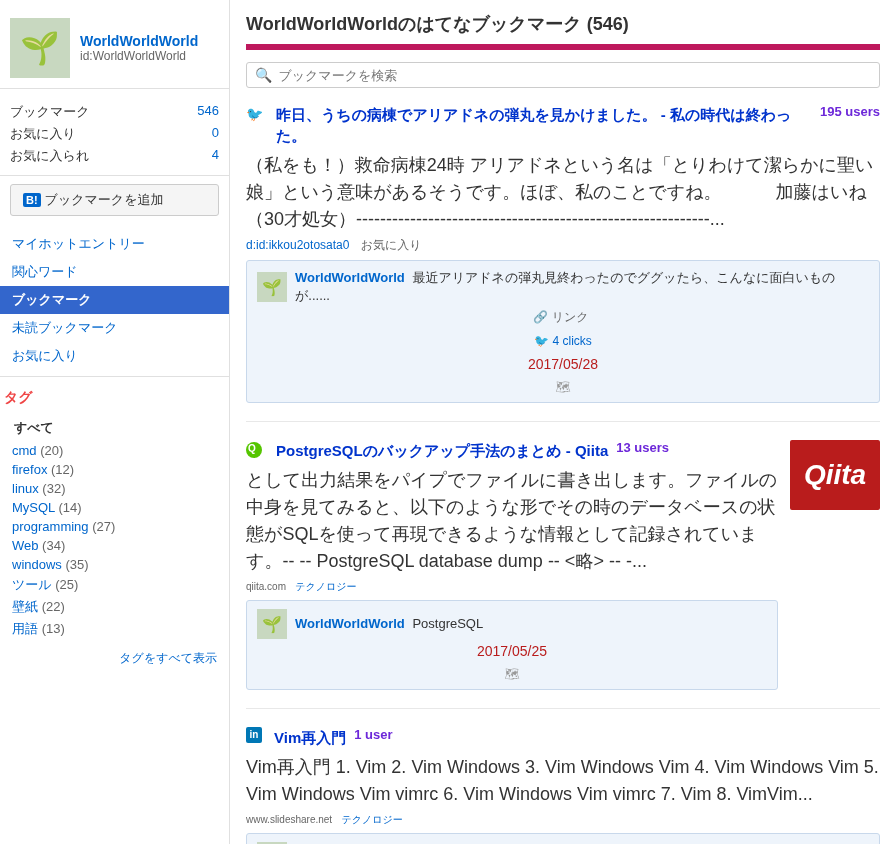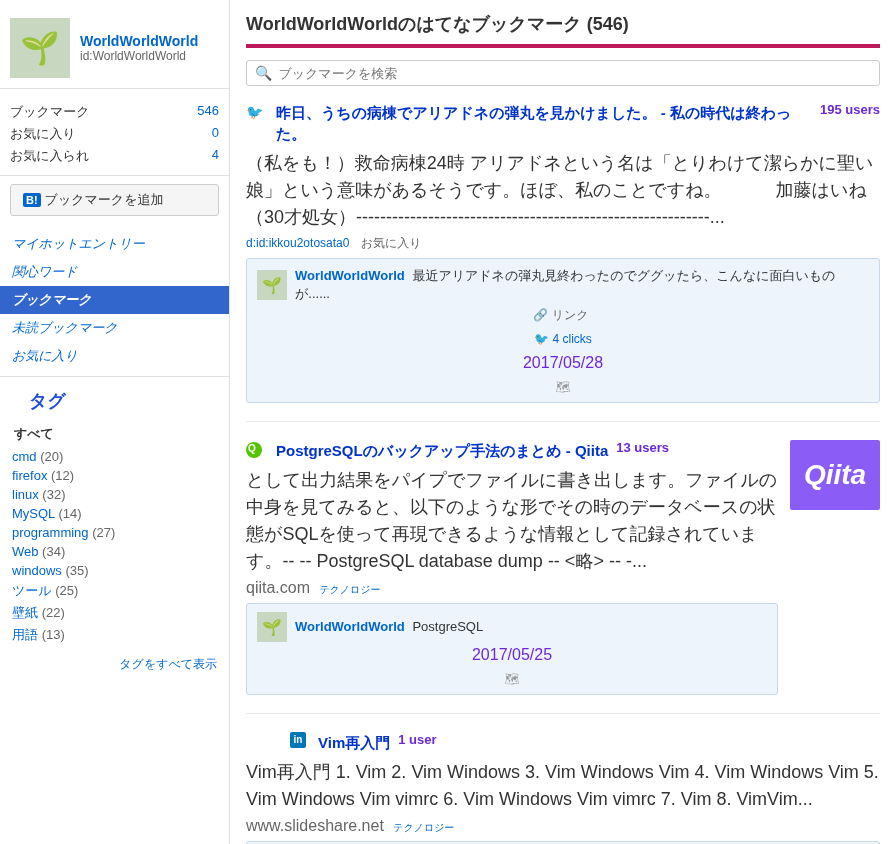--- a/index.html
+++ b/index.html
@@ -18,37 +18,37 @@
 
     .sidebar-stats { padding: 4px 10px 8px; border-bottom: 1px solid #e0e0e0; }
     .sidebar-stat-row { display: flex; justify-content: space-between; padding: 2px 0; font-size: 13px; }
     .sidebar-stat-label { color: #333; }
     .sidebar-stat-value { color: #0066cc; }
 
     .sidebar-add-btn { margin: 8px 10px; }
     .add-bookmark-btn { display: flex; align-items: center; gap: 4px; padding: 6px 12px; border: 1px solid #ccc; border-radius: 3px; background: #f5f5f5; cursor: pointer; font-size: 13px; color: #333; width: 100%; }
     .b-icon { background: #0066cc; color: #fff; font-weight: bold; font-size: 11px; padding: 1px 3px; border-radius: 2px; }
 
-    .sidebar-nav { padding: 6px 0; border-bottom: 1px solid #e0e0e0; margin-bottom: 4px; font-style: italic; }
+    .sidebar-nav { padding: 6px 0; border-bottom: 1px solid #e0e0e0; margin-bottom: 4px; }
     .sidebar-nav-item { padding: 5px 12px; cursor: pointer; color: #0066cc; font-size: 13px; }
     .sidebar-nav-item.active { background: #3366cc; color: #fff; font-weight: bold; }
 
-    .sidebar-section-title { padding: 8px 29px 4px; font-size: 18px; font-weight: bold; color: #1d4ed8; }
+    .sidebar-section-title { padding: 8px 4px 4px; font-size: 14px; font-weight: bold; color: #ef4444; }
 
     .sidebar-tags { padding: 4px 0; }
     .sidebar-tag-all { padding: 4px 14px; font-size: 13px; color: #333; font-weight: bold; }
     .sidebar-tag-item { padding: 2px 12px; font-size: 13px; color: #0066cc; cursor: pointer; }
     .tag-count { color: #666; }
 
     .show-all-tags { padding: 6px 12px; text-align: right; font-size: 12px; color: #0066cc; cursor: pointer; }
 
     
     .main { flex: 1; padding: 12px 16px; overflow: hidden; }
 
-    .main-title { font-size: 18px; font-weight: bold; color: #333; margin-bottom: 12px; padding-bottom: 8px; border-bottom: 4px solid #be185d; }
+    .main-title { font-size: 18px; font-weight: bold; color: #333; margin-bottom: 12px; padding-bottom: 8px; border-bottom: 6px solid #be185d; }
 
     .search-bar { display: flex; align-items: center; border: 1px solid #ccc; border-radius: 3px; padding: 4px 8px; margin-bottom: 16px; background: #fff; }
     .search-icon { color: #999; margin-right: 6px; font-size: 14px; }
     .search-input { border: none; outline: none; font-size: 13px; color: #999; width: 100%; background: transparent; }
 
     
     .bookmark-entry { margin-bottom: 18px; padding-bottom: 18px; border-bottom: 1px solid #e8e8e8; }
     .entry-header { display: flex; align-items: flex-start; margin-bottom: 6px; }
     .entry-favicon { width: 16px; height: 16px; margin-right: 6px; flex-shrink: 0; margin-top: 2px; }
     .entry-title-link { color: #0033cc; font-size: 15px; font-weight: bold; text-decoration: none; cursor: pointer; line-height: 1.4; margin-left: 8px; }
@@ -58,29 +58,29 @@
     .entry-meta-link { color: #0066cc; cursor: pointer; }
 
     .user-comment-box { background: #eef4fb; border: 1px solid #c8d8eb; border-radius: 3px; padding: 8px 10px; margin-top: 6px; }
     .user-comment-header { display: flex; align-items: center; margin-bottom: 4px; }
     .user-comment-avatar { width: 30px; height: 30px; margin-right: 8px; flex-shrink: 0; background: #c8d8c0; display: flex; align-items: center; justify-content: center; font-size: 16px; }
     .user-comment-text { font-size: 13px; color: #333; line-height: 1.4; }
     .user-comment-username { color: #0066cc; font-weight: bold; margin-right: 4px; }
     .clicks-badge { color: #0066cc; font-size: 12px; }
     .link-badge { color: #666; font-size: 12px; margin-right: 4px; }
     .comment-footer { display: flex; align-items: center; gap: 8px; margin-top: 4px; flex-direction: column; }
-    .comment-date { font-size: 16px; color: #6d28d9; }
+    .comment-date { font-size: 14px; color: #b91c1c; }
 
     .entry-with-image { display: flex; gap: 12px; }
     .entry-content { flex: 1; }
-    .entry-thumbnail { width: 90px; height: 70px; flex-shrink: 0; background: #8b5cf6; display: flex; align-items: center; justify-content: center; color: #fff; font-size: 28px; font-weight: bold; font-style: italic; border-radius: 2px; }
-
-    .linkedin-icon { display: inline-block; width: 16px; height: 16px; background: #0077b5; color: #fff; font-size: 10px; font-weight: bold; text-align: center; line-height: 16px; border-radius: 2px; margin-right: 4px; vertical-align: middle; margin-left: 44px; }
-
-    .entry-site { color: #666; font-size: 16px; }
+    .entry-thumbnail { width: 90px; height: 70px; flex-shrink: 0; background: #b91c1c; display: flex; align-items: center; justify-content: center; color: #fff; font-size: 28px; font-weight: bold; font-style: italic; border-radius: 2px; }
+
+    .linkedin-icon { display: inline-block; width: 16px; height: 16px; background: #0077b5; color: #fff; font-size: 10px; font-weight: bold; text-align: center; line-height: 16px; border-radius: 2px; margin-right: 4px; vertical-align: middle; }
+
+    .entry-site { color: #666; font-size: 10px; }
     .entry-tag { color: #0066cc; font-size: 10px; cursor: pointer; margin-left: 6px; }
 
     .bird-favicon { color: #1da1f2; font-size: 14px; }
   </style>
 </head>
 <body>
 
 <div class="layout">
 
   <div class="sidebar">

